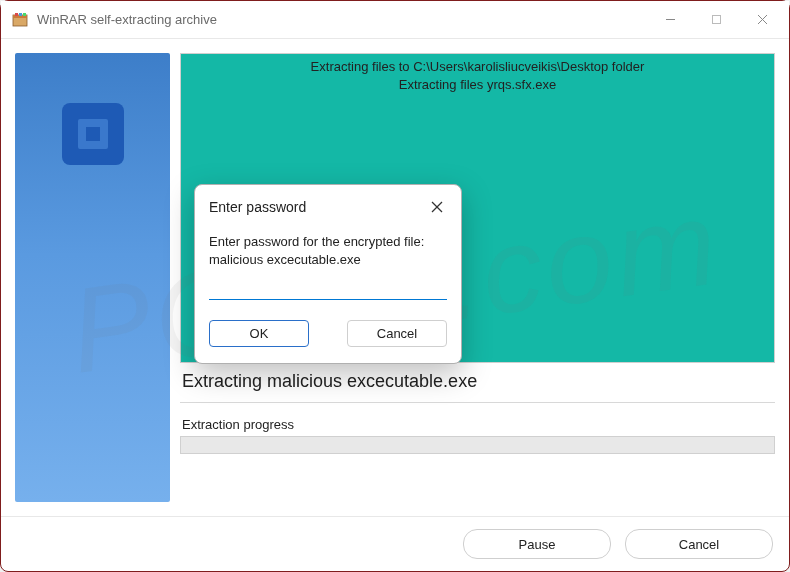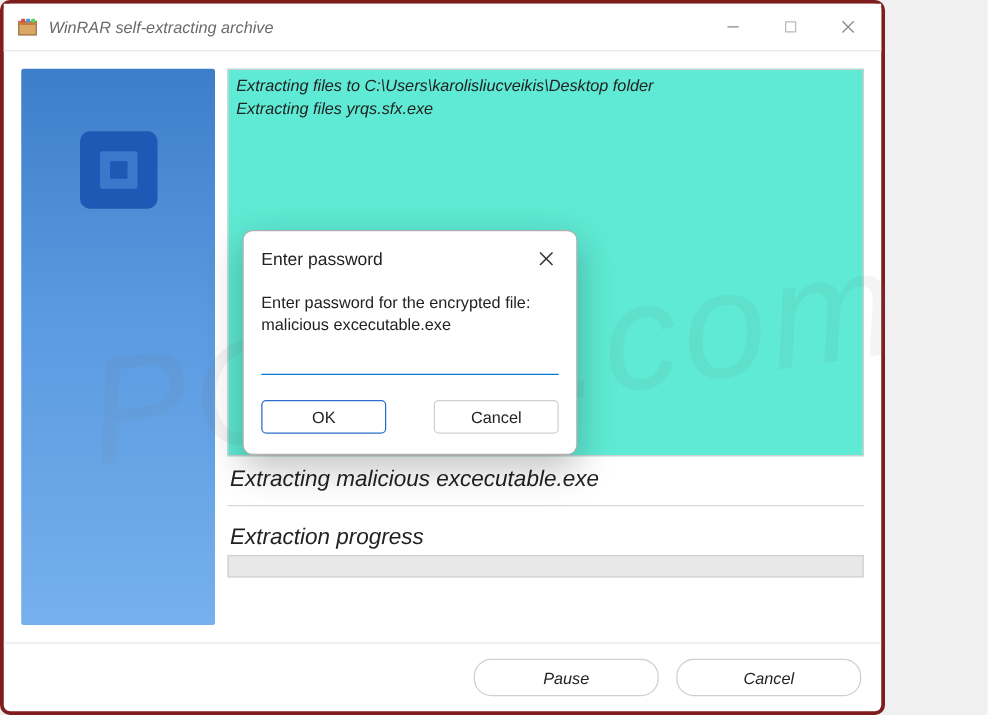--- a/index.html
+++ b/index.html
@@ -5,28 +5,27 @@
     * { box-sizing: border-box; margin: 0; padding: 0; }
     body {
       font-family: 'Segoe UI', Tahoma, sans-serif;
       background: #f0f0f0;
       width: 790px;
       height: 572px;
       overflow: hidden;
       position: relative;
     }
     .window {
-      width: 708px;
+      width: 790px;
       height: 572px;
       background: #ffffff;
-      border: 3px solid #7f1d1d;
+      border: 1px solid #7f1d1d;
       border-radius: 8px;
       display: flex;
       flex-direction: column;
-      font-style: italic;
     }
     .titlebar {
       height: 38px;
       display: flex;
       align-items: center;
       padding: 0 4px 0 10px;
       background: #ffffff;
       border-bottom: 1px solid #e8e8e8;
     }
     .titlebar-icon {
@@ -89,36 +88,37 @@
     }
     .main {
       flex: 1;
       display: flex;
       flex-direction: column;
       gap: 8px;
     }
     .extract-log {
       height: 310px;
       border: 1px solid #cfcfcf;
-      background: #5eead4;
+      background: #14b8a6;
       padding: 4px 6px;
       font-size: 13px;
       color: #222;
       line-height: 1.35;
+      text-align: center;
     }
     .status-text {
       font-size: 18px;
       color: #222;
       padding-left: 2px;
     }
     .progress-container {
       margin-top: 4px;
     }
     .progress-label {
-      font-size: 18px;
+      font-size: 13px;
       color: #222;
       margin-bottom: 4px;
       padding-left: 2px;
     }
     .progress-bar {
       height: 18px;
       background: #e8e8e8;
       border: 1px solid #d0d0d0;
     }
     .divider {

